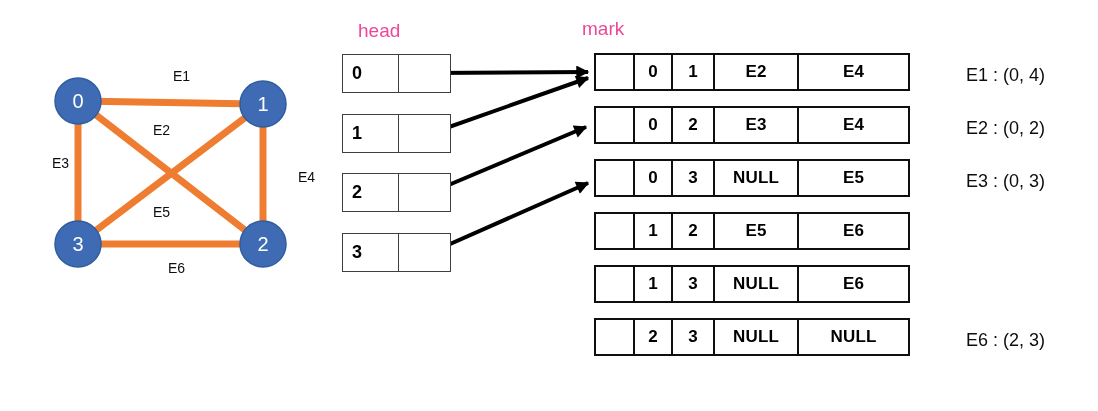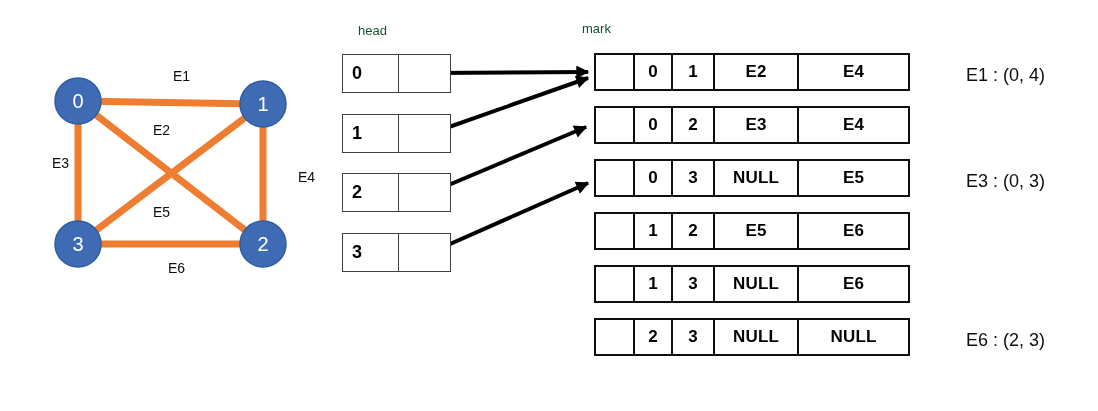--- a/index.html
+++ b/index.html
@@ -10,21 +10,21 @@
   .layer{position:absolute;left:0;top:0;}
   .abs{position:absolute;}
   .node-label{
     width:40px;height:26px;line-height:26px;text-align:center;
     color:#ffffff;font-size:20px;font-weight:400;
   }
   .edge-label{
     width:44px;height:24px;line-height:24px;text-align:right;
     font-size:14px;color:#0d0d0d;
   }
-  .caption{font-size:13px;color:#14532d;height:20px;line-height:20px;}
+  .caption{font-size:19px;color:#ec4899;height:20px;line-height:20px;}
   .head-box{
     width:109px;height:39px;display:flex;box-sizing:border-box;
     border:1.4px solid #3f3f3f;background:#fff;
   }
   .head-cell-index{
     width:56px;box-sizing:border-box;border-right:1.4px solid #3f3f3f;
     display:flex;align-items:center;padding-left:9px;
     font-weight:bold;font-size:18px;
   }
   .head-cell-ptr{flex:1;}
@@ -160,16 +160,17 @@
   </div>
   <div class="mark-row" style="top:318px;">
     <div class="mc c1"></div>
     <div class="mc c2">2</div>
     <div class="mc c3">3</div>
     <div class="mc c4">NULL</div>
     <div class="mc c5">NULL</div>
   </div>
 
   <div class="edge-def" style="top:63px;">E1 : (0, 4)</div>
+  <div class="edge-def" style="top:116px;">E2 : (0, 2)</div>
   <div class="edge-def" style="top:169px;">E3 : (0, 3)</div>
   <div class="edge-def" style="top:328px;">E6 : (2, 3)</div>
 
 </div>
 
 </body></html>

